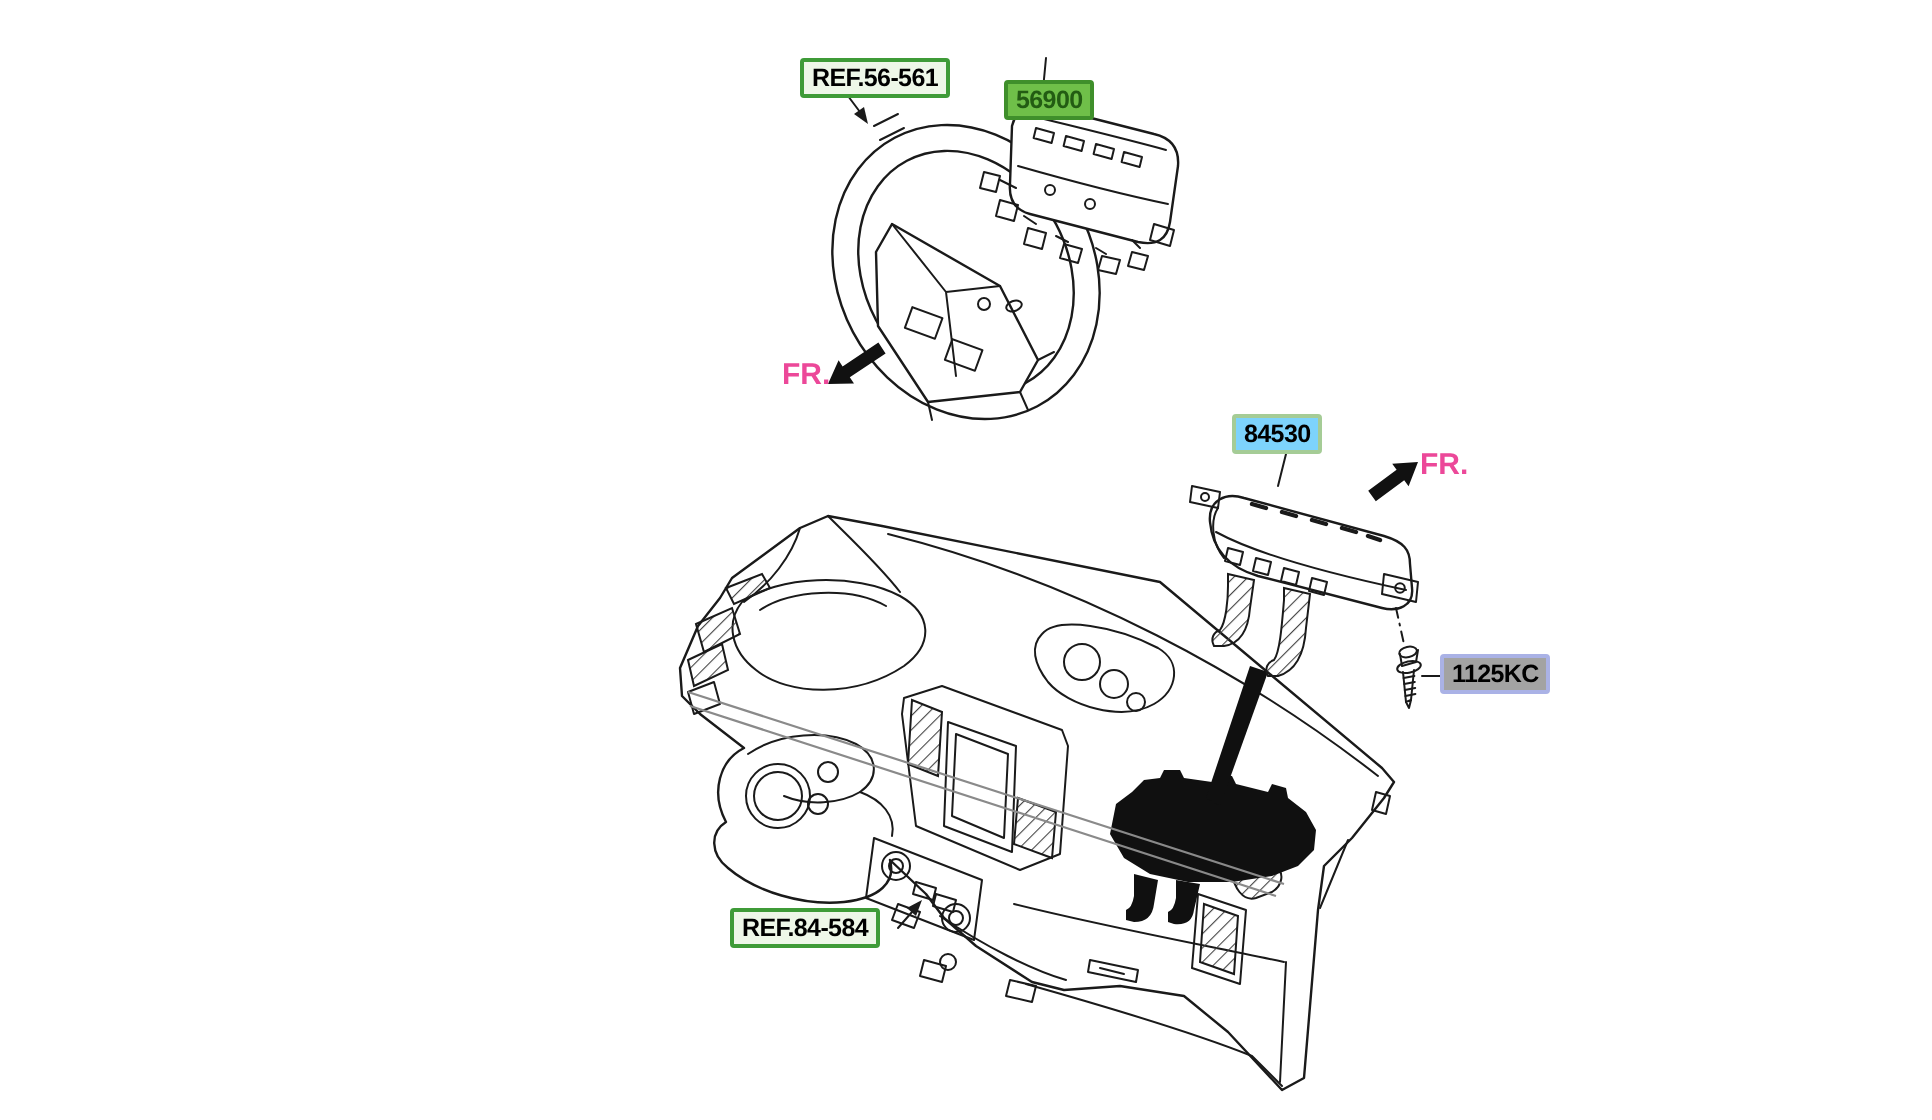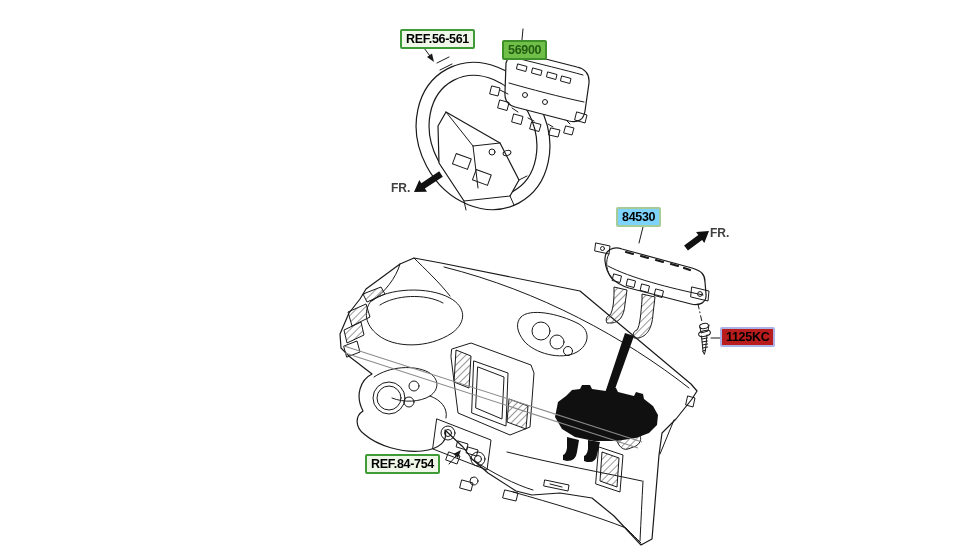--- a/index.html
+++ b/index.html
@@ -9,24 +9,24 @@
   }
   .stage svg{position:absolute;left:0;top:0;}
   .plabel{
     position:absolute;white-space:nowrap;box-sizing:border-box;
     font-weight:bold;font-size:12.5px;line-height:14px;letter-spacing:-0.3px;
     padding:1px 4px;border:2px solid #3f9b38;background:#eef7e8;color:#000;
     border-radius:2px;cursor:pointer;
   }
   .plabel.selected{background:#6fbf49;border-color:#3f8f2b;color:#235c13;}
   .plabel.part{background:#7dd3fc;border-color:#a5cc96;}
-  .plabel.fastener{background:#b91c1c;border-color:#aab2e6;}
+  .plabel.fastener{background:#a3a3a3;border-color:#aab2e6;}
   .fr{
-    position:absolute;font-weight:bold;font-size:12px;letter-spacing:0;
-    color:#404040;line-height:18px;
+    position:absolute;font-weight:bold;font-size:15px;letter-spacing:0;
+    color:#ec4899;line-height:18px;
   }
   .lt{fill:none;stroke:#1a1a1a;stroke-width:1;stroke-linejoin:round;stroke-linecap:round;}
   .fw{fill:#ffffff;stroke:#1a1a1a;stroke-width:1.2;stroke-linejoin:round;}
   .blk{fill:#101010;stroke:none;}
   .gray{fill:none;stroke:#8a8a8a;stroke-width:1.1;}
   .hatch{fill:url(#hp);stroke:#1a1a1a;stroke-width:1;}
   .thick{fill:none;stroke:#1a1a1a;stroke-width:2.2;stroke-linecap:round;}
 </style>
 </head>
 <body>
@@ -171,19 +171,19 @@
   </svg>
 
   <div class="plabel" style="left:370px;top:29px;margin-left:30px;">REF.56-561</div>
 
   <div class="plabel selected" style="left:502px;top:9px;margin-top:31px;">56900</div>
 
   <div class="plabel part" style="left:616px;top:207px;">84530</div>
 
   <div class="plabel fastener" style="left:720px;top:327px;">1125KC</div>
 
-  <div class="plabel" style="left:365px;top:454px;">REF.84-754</div>
+  <div class="plabel" style="left:365px;top:454px;">REF.84-584</div>
 
   <div class="fr" style="left:391px;top:179px;">FR.</div>
 
   <div class="fr" style="left:710px;top:224px;">FR.</div>
 
 </div>
 
 </body></html>

